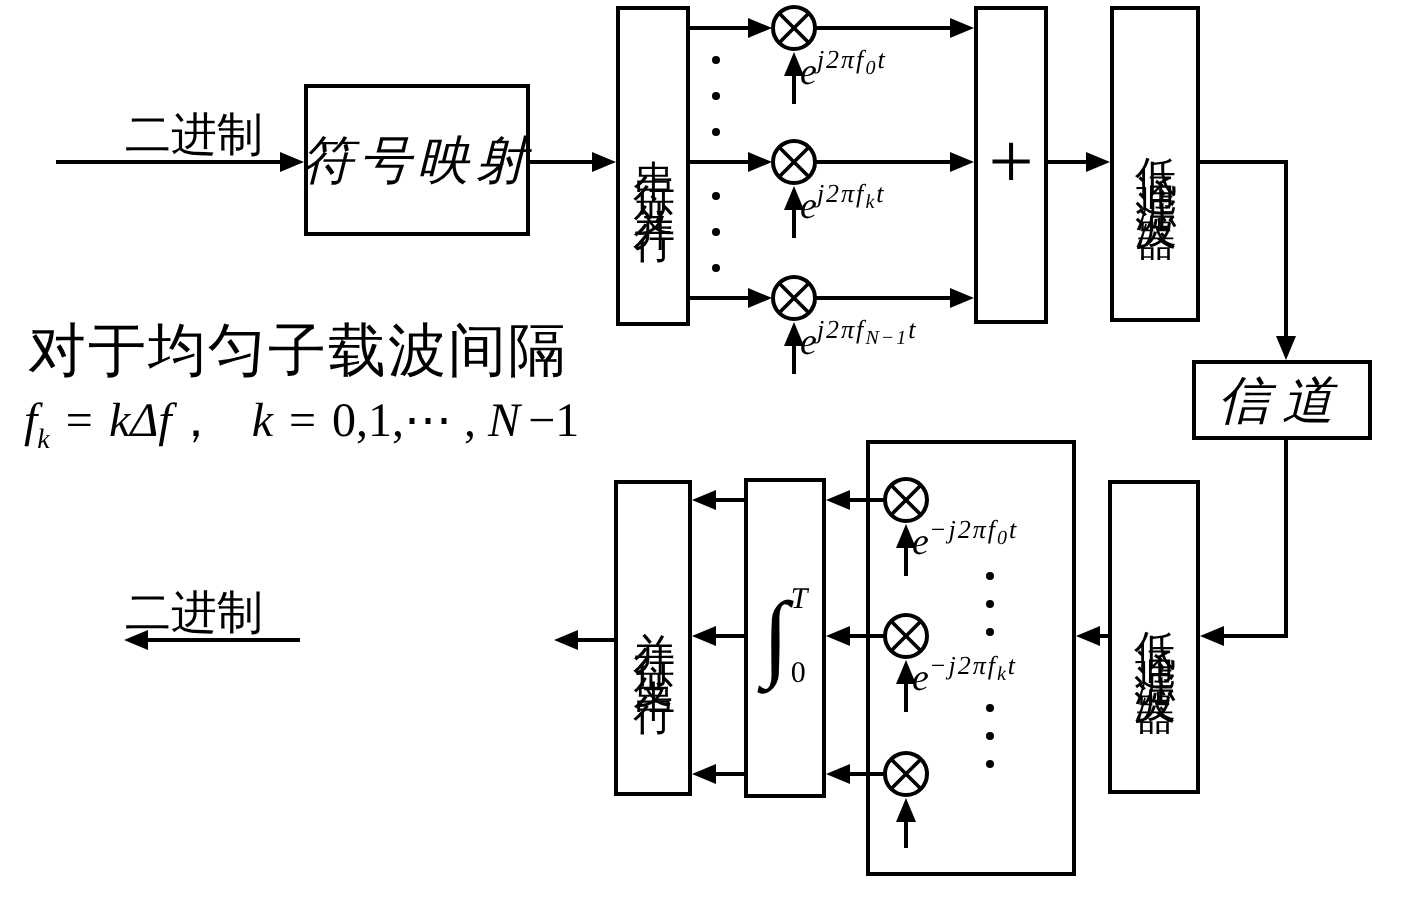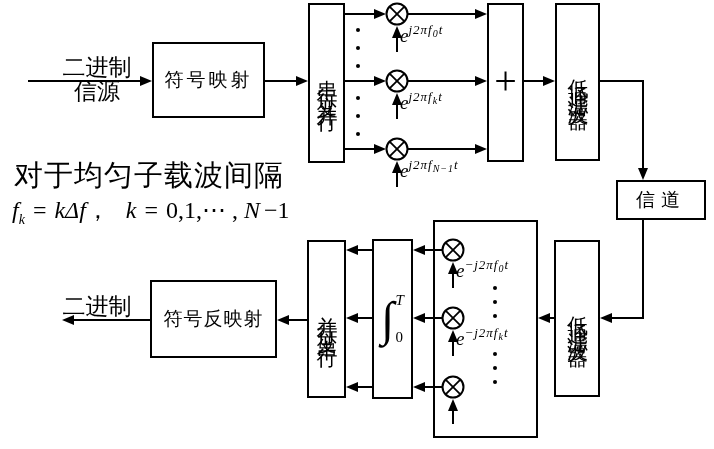--- a/index.html
+++ b/index.html
@@ -1,20 +1,20 @@
 <!DOCTYPE html>
 <html><head>
 <meta charset="utf-8">
 <style>
   html,body{margin:0;padding:0;background:#ffffff;}
   #stage{position:relative;width:714px;height:449px;background:#ffffff;overflow:hidden;
          font-family:"Liberation Serif","DejaVu Serif",serif;color:#000;}
   .box{position:absolute;border:2px solid #000;background:#fff;box-sizing:border-box;
        display:flex;align-items:center;justify-content:center;}
-  .htext{font-size:19px;letter-spacing:3px;white-space:nowrap;}
+  .htext{font-size:26px;letter-spacing:3px;white-space:nowrap;font-style:italic;}
   .vtext{writing-mode:vertical-lr;text-orientation:upright;font-size:21px;letter-spacing:8px;line-height:1;}
   .h{position:absolute;height:2px;background:#000;}
   .v{position:absolute;width:2px;background:#000;}
   .ar{position:absolute;width:0;height:0;border-top:5px solid transparent;border-bottom:5px solid transparent;border-left:12px solid #000;}
   .al{position:absolute;width:0;height:0;border-top:5px solid transparent;border-bottom:5px solid transparent;border-right:12px solid #000;}
   .au{position:absolute;width:0;height:0;border-left:5px solid transparent;border-right:5px solid transparent;border-bottom:12px solid #000;}
   .ad{position:absolute;width:0;height:0;border-left:5px solid transparent;border-right:5px solid transparent;border-top:12px solid #000;}
   .mult{position:absolute;width:24px;height:24px;line-height:0;}
   .dot{position:absolute;width:4px;height:4px;border-radius:50%;background:#000;}
   .explab{position:absolute;font-style:italic;white-space:nowrap;line-height:1;}
@@ -40,21 +40,20 @@
 </style>
 </head>
 <body>
 
 <div id="stage">
 
   <div class="h" style="left:28px;top:80px;width:114px"></div>
   <div class="ar" style="left:140px;top:76px"></div>
   <div class="iolabel" style="left:55px;top:56px">
     <div>二进制</div>
-    <div>信源</div>
   </div>
 
   <div class="box" style="left:152px;top:42px;width:113px;height:76px">
     <span class="htext">符号映射</span>
   </div>
   <div class="h" style="left:265px;top:80px;width:31px"></div>
   <div class="ar" style="left:296px;top:76px"></div>
 
   <div class="box" style="left:308px;top:3px;width:37px;height:160px">
     <span class="vtext">串行变并行</span>
@@ -121,21 +120,21 @@
   <div class="ar" style="left:543px;top:76px"></div>
 
   <div class="box" style="left:555px;top:3px;width:45px;height:158px">
     <span class="vtext">低通滤波器</span>
   </div>
 
   <div class="h" style="left:600px;top:80px;width:44px"></div>
   <div class="v" style="left:642px;top:80px;height:88px"></div>
   <div class="ad" style="left:638px;top:168px"></div>
 
-  <div class="box" style="left:616px;top:180px;width:90px;height:40px">
+  <div class="box" style="left:596px;top:180px;width:90px;height:40px">
     <span class="htext" style="letter-spacing:6px">信道</span>
   </div>
   <div class="v" style="left:642px;top:220px;height:99px"></div>
   <div class="h" style="left:612px;top:317px;width:32px"></div>
   <div class="al" style="left:600px;top:313px"></div>
 
   <div class="box" style="left:554px;top:240px;width:46px;height:157px">
     <span class="vtext">低通滤波器</span>
   </div>
   <div class="h" style="left:550px;top:317px;width:4px"></div>
@@ -205,23 +204,20 @@
   <div class="al" style="left:346px;top:313px"></div>
   <div class="h" style="left:358px;top:386px;width:14px"></div>
   <div class="al" style="left:346px;top:382px"></div>
 
   <div class="box" style="left:307px;top:240px;width:39px;height:158px">
     <span class="vtext">并行变串行</span>
   </div>
   <div class="h" style="left:289px;top:319px;width:18px"></div>
   <div class="al" style="left:277px;top:315px"></div>
 
-  <div class="box" style="left:150px;top:280px;width:127px;height:78px">
-    <span class="htext" style="letter-spacing:1px">符号反映射</span>
-  </div>
 
   <div class="h" style="left:74px;top:319px;width:76px"></div>
   <div class="al" style="left:62px;top:315px"></div>
   <div class="iolabel" style="left:55px;top:295px">
     <div>二进制</div>
   </div>
 
   <div id="title">对于均匀子载波间隔</div>
   <div id="formula"><i>f</i><sub>k</sub><span class="m8">=</span><i>kΔf</i><span>，</span><i class="ml16">k</i><span class="m8">=</span><span>0,1,⋯ ,</span><i class="ml6">N</i><span class="ml4">−1</span></div>
 

